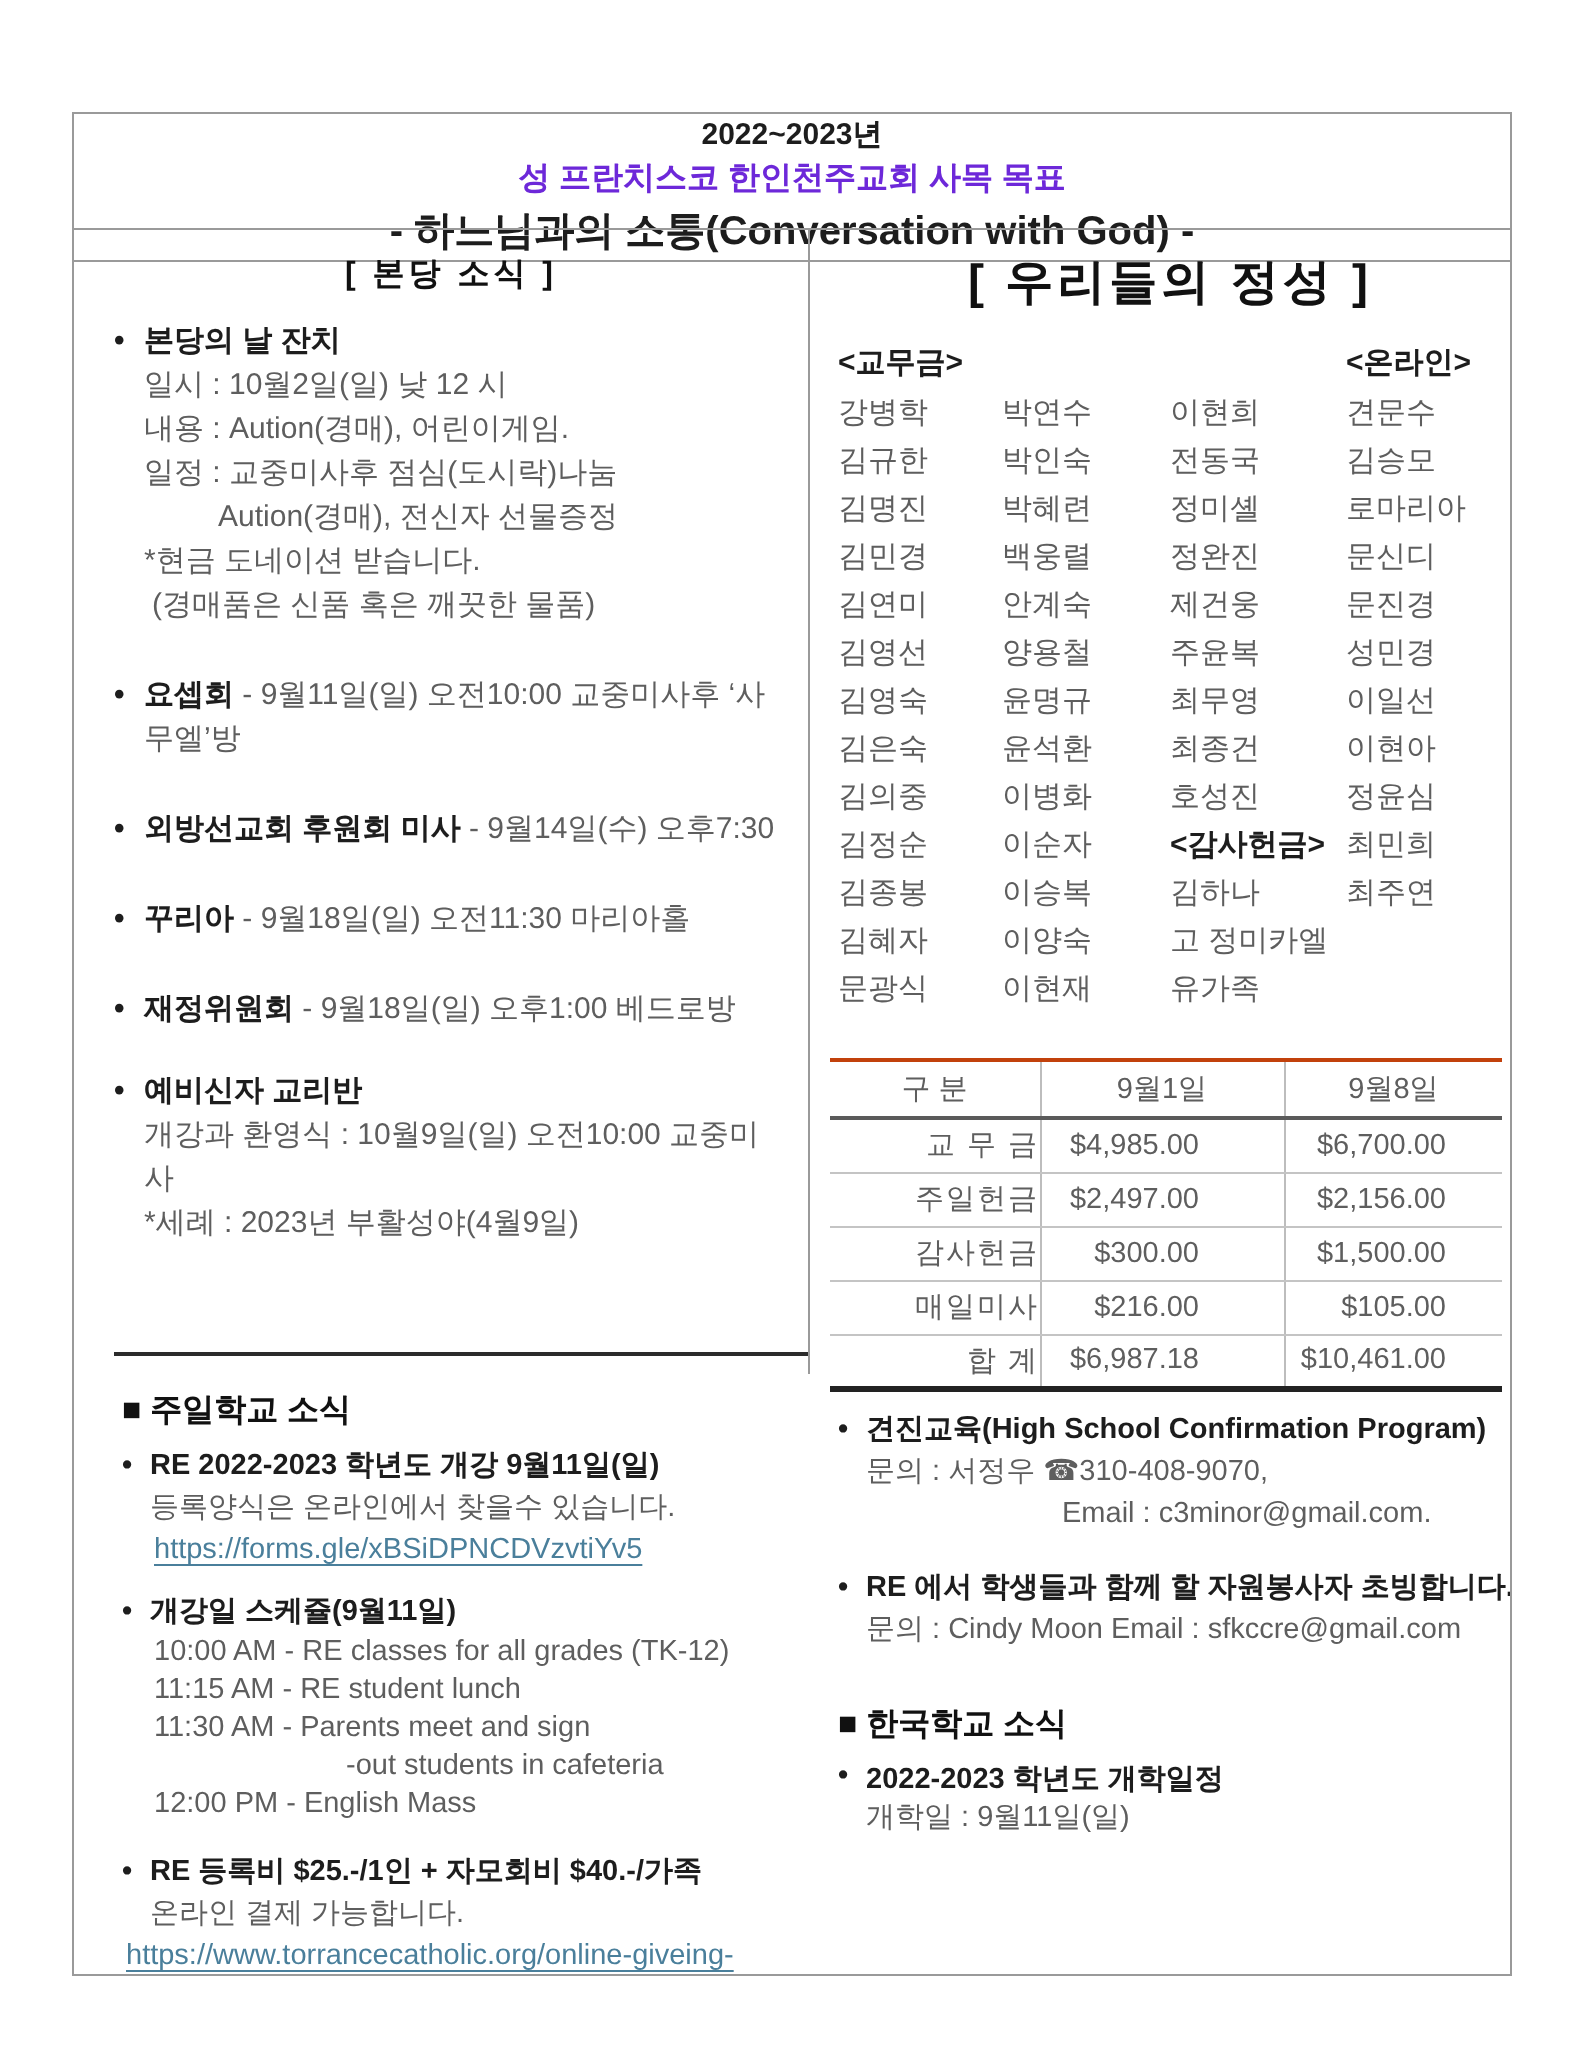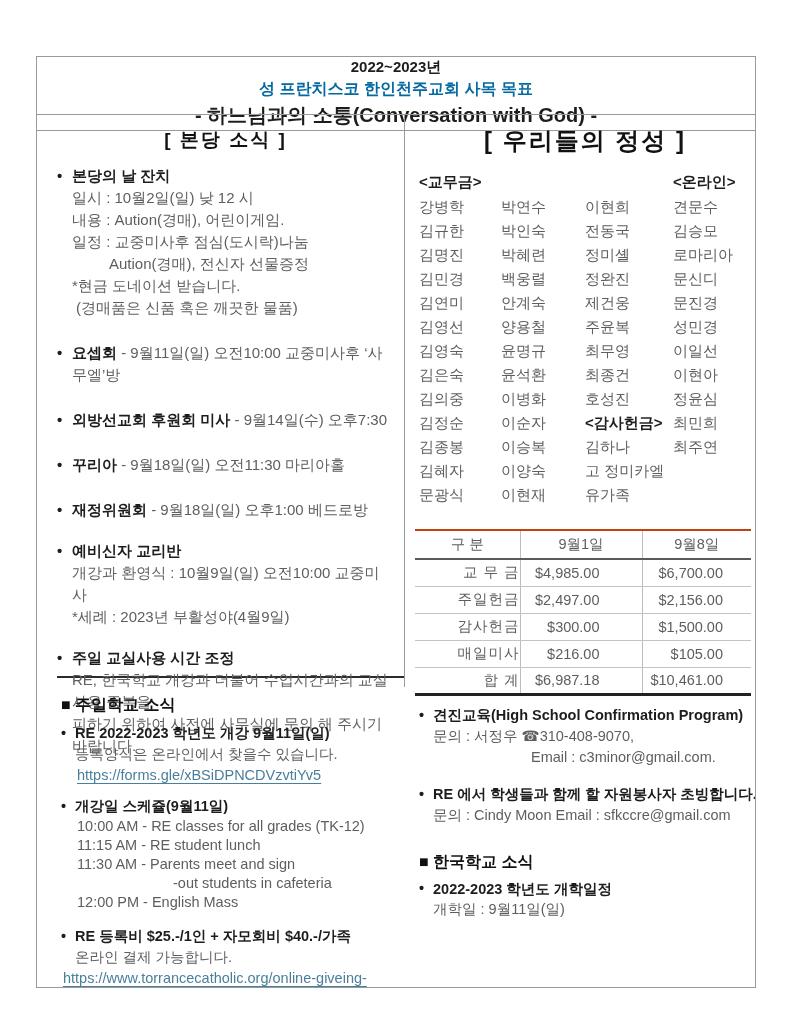--- a/index.html
+++ b/index.html
@@ -13,34 +13,34 @@
   .gray  { color: #5e5e5e; }
 
   
   .header-box {
     position: absolute; left: 36px; top: 56px; width: 720px; height: 75px;
     border: 1px solid #9a9a9a;
     display: flex; flex-direction: column; justify-content: center; align-items: center;
     gap: 2px; text-align: center;
   }
   .h-line1 { font-size: 15px; font-weight: bold; color: #1d1d1d; }
-  .h-line2 { font-size: 16px; font-weight: bold; color: #0369a1; }
+  .h-line2 { font-size: 16px; font-weight: bold; color: #6d28d9; }
   .h-line3 { font-size: 20px; font-weight: bold; color: #1d1d1d; }
 
   
   .main-box {
     position: absolute; left: 36px; top: 114px; width: 720px; height: 874px;
     border: 1px solid #9a9a9a; overflow: hidden;
   }
   .divider { position: absolute; left: 367px; top: 0; width: 1px; height: 572px; background: #9a9a9a; }
   .left-rule { position: absolute; left: 20px; top: 561px; width: 347px; height: 2px; background: #2b2b2b; }
 
   
   .left-col { position: absolute; left: 0; top: 0; width: 367px; padding: 12px 10px 0 20px; }
-  .col-title { text-align: center; font-size: 19px; font-weight: bold; color: #111; letter-spacing: 2px; }
+  .col-title { text-align: center; font-size: 16px; font-weight: bold; color: #111; letter-spacing: 2px; }
   .left-col .col-title { margin-bottom: 12px; }
   .news-item { line-height: 22px; }
   .head-line { position: relative; padding-left: 15px; }
   .head-line::before { content: "•"; position: absolute; left: 0; top: 0; color: #1d1d1d; font-weight: bold; }
   .sub { padding-left: 15px; }
   .sub-indent { padding-left: 52px; }
   .sub-paren { padding-left: 19px; }
   .gap23 { margin-top: 23px; }
   .gap19 { margin-top: 19px; }
 
@@ -129,25 +129,20 @@
       <div class="news-item gap23">
         <div class="head-line"><span class="bold">재정위원회</span><span class="gray"> - 9월18일(일) 오후1:00 베드로방</span></div>
       </div>
 
       <div class="news-item gap19">
         <div class="head-line bold">예비신자 교리반</div>
         <div class="sub">개강과 환영식 : 10월9일(일) 오전10:00 교중미사</div>
         <div class="sub">*세례 : 2023년 부활성야(4월9일)</div>
       </div>
 
-      <div class="news-item gap19">
-        <div class="head-line bold">주일 교실사용 시간 조정</div>
-        <div class="sub">RE, 한국학교 개강과 더불어 수업시간과의 교실사용 중복을</div>
-        <div class="sub">피하기 위하여 사전에 사무실에 문의 해 주시기 바랍니다.</div>
-      </div>
     </div>
 
     <div class="right-col">
       <div class="col-title">[ 우리들의 정성 ]</div>
 
       <div class="donor-labels">
         <span>&lt;교무금&gt;</span>
         <span></span>
         <span></span>
         <span>&lt;온라인&gt;</span>

